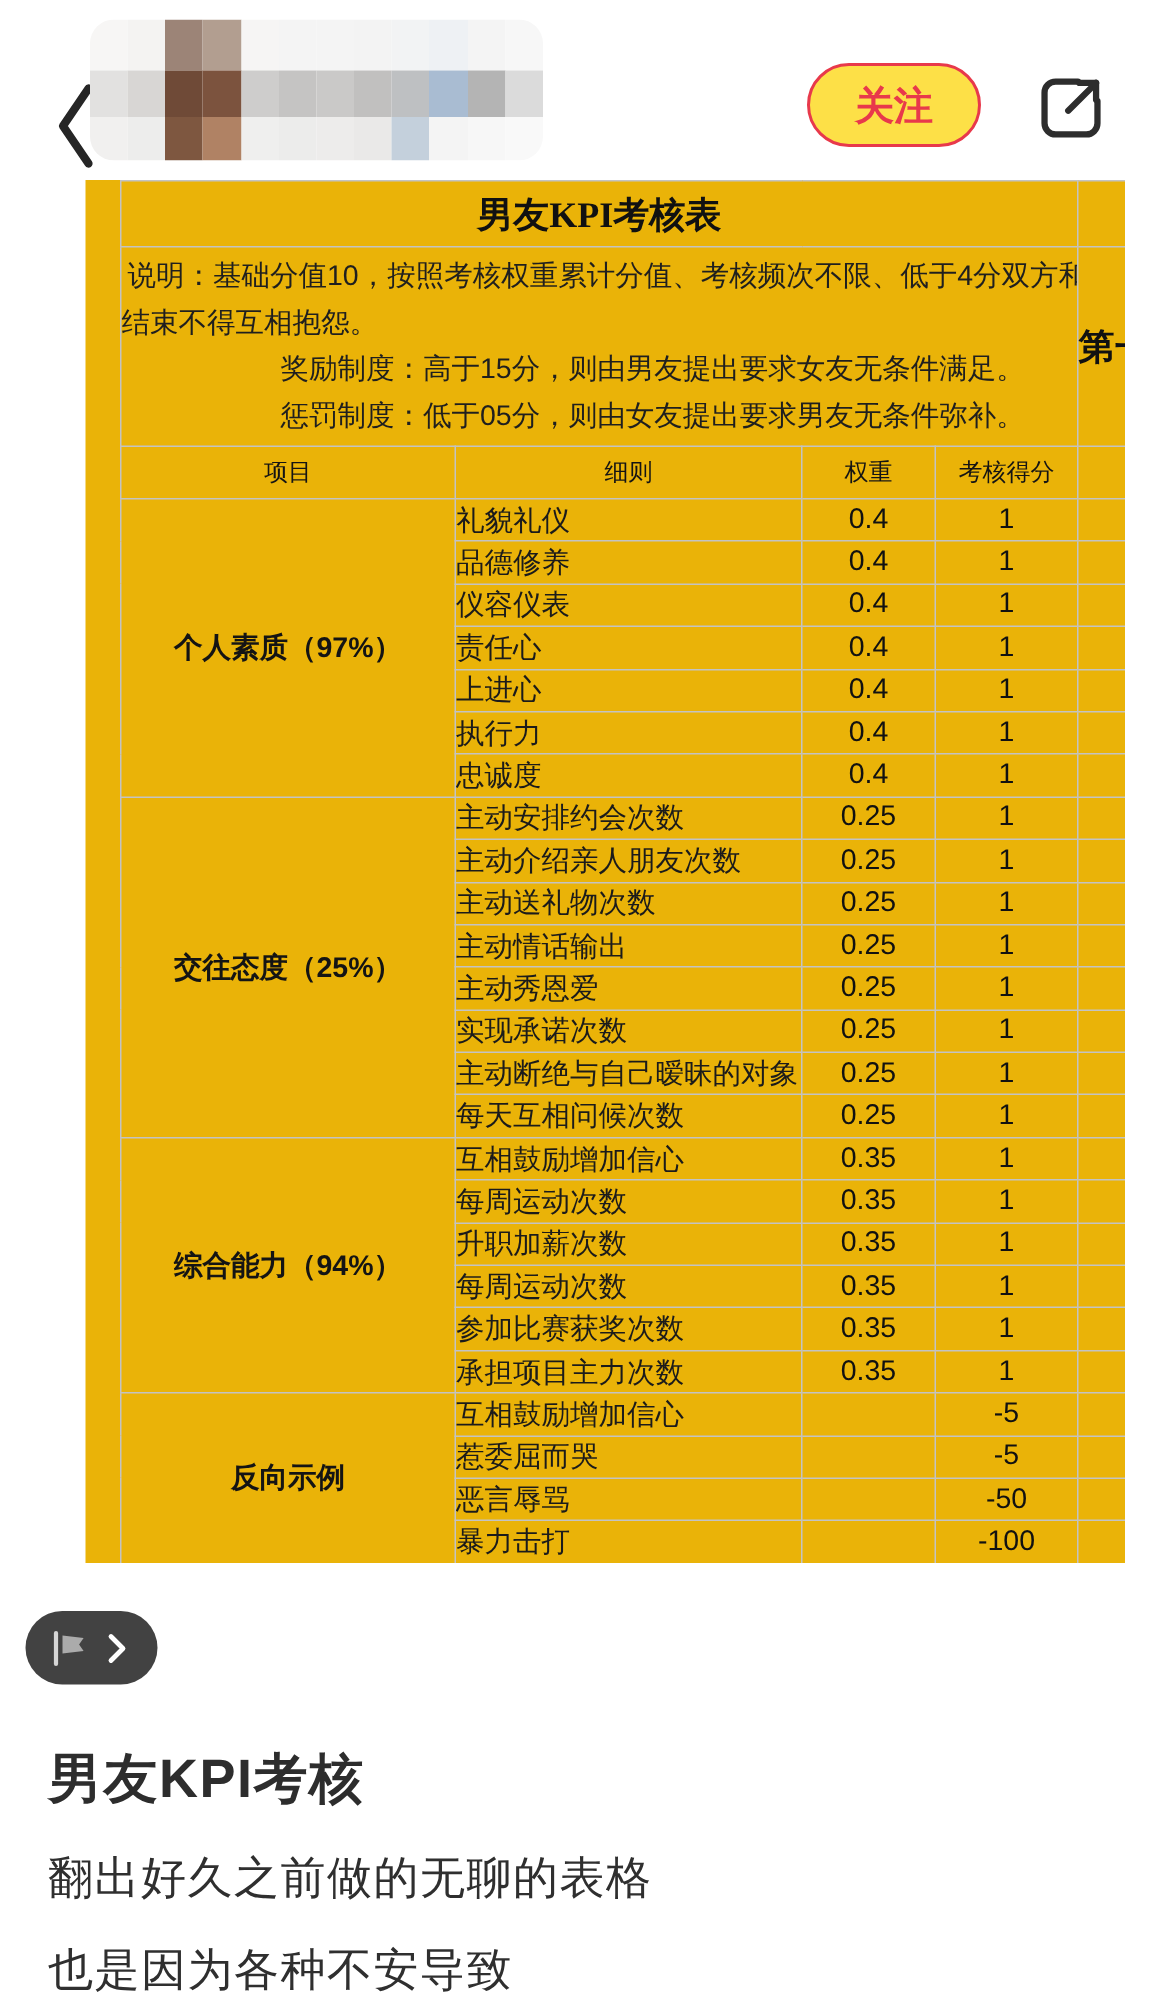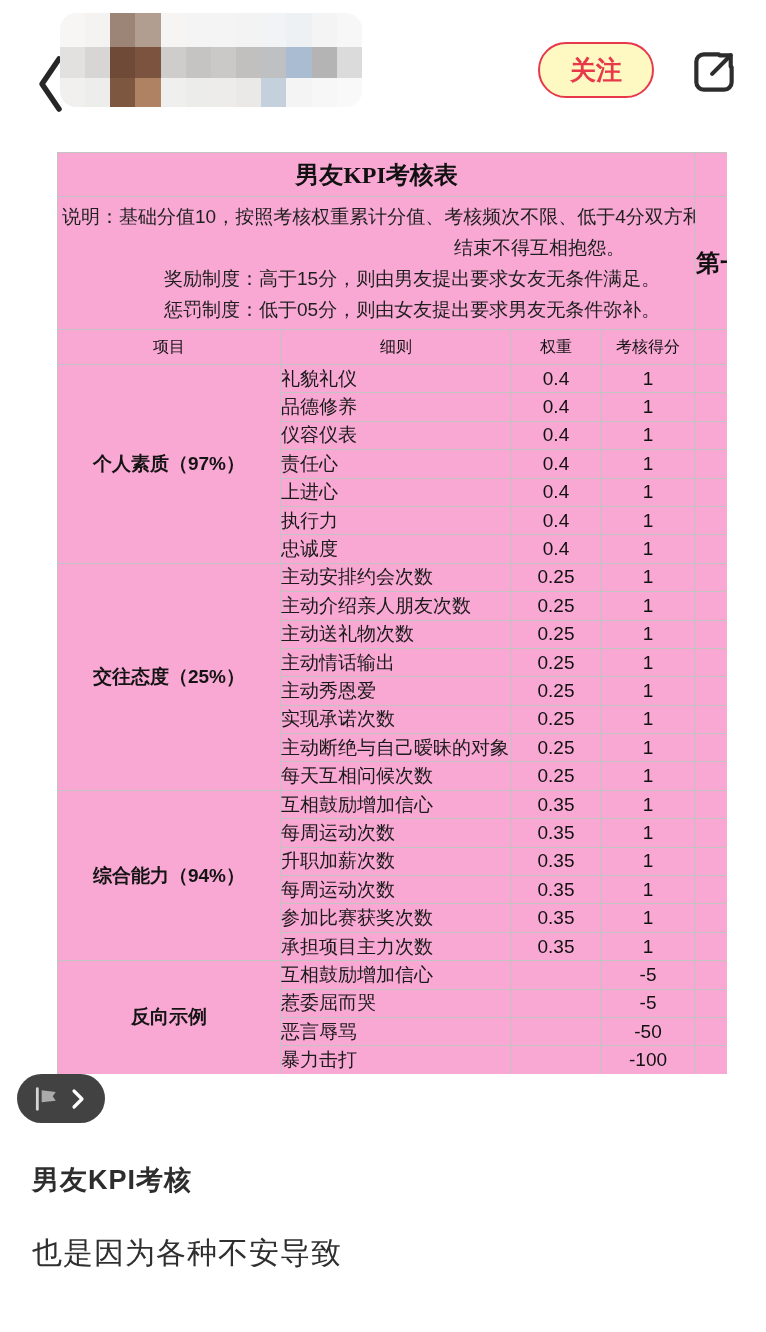--- a/index.html
+++ b/index.html
@@ -7,50 +7,50 @@
           font-family:"Liberation Sans", sans-serif;color:#1c1c1c;}
 
   
   .back-btn{position:absolute;left:30px;top:48px;width:40px;height:72px;display:flex;
             align-items:center;justify-content:center;cursor:pointer;}
   .mosaic{position:absolute;left:60px;top:13px;width:302px;height:94px;border-radius:16px;
           overflow:hidden;display:grid;grid-template-columns:repeat(12,1fr);grid-template-rows:34px 31px 29px;}
   .mosaic div{width:100%;height:100%;}
   .follow-btn{position:absolute;left:538px;top:42px;width:116px;height:56px;border:2.5px solid #e8394b;
               border-radius:29px;display:flex;align-items:center;justify-content:center;
-              color:#e8394b;font-size:26px;font-weight:600;background:#fef9c3;box-sizing:border-box;cursor:pointer;}
+              color:#e8394b;font-size:26px;font-weight:600;background:#fde047;box-sizing:border-box;cursor:pointer;}
   .share-btn{position:absolute;left:688px;top:46px;width:52px;height:52px;cursor:pointer;}
 
   
-  .sheet{position:absolute;left:57px;top:152px;width:670px;height:922px;overflow:hidden;background:#f9a8d4;}
+  .sheet{position:absolute;left:57px;top:120px;width:670px;height:922px;overflow:hidden;background:#eab308;padding-left:23px;}
   table.kpi{border-collapse:collapse;table-layout:fixed;width:710px;}
   table.kpi td{border:1px solid #c3c3c3;padding:0;overflow:hidden;white-space:nowrap;}
   table.kpi{border:1px solid #8f8f8f;}
   td.t-title{height:43px;text-align:center;font-family:"Liberation Serif",serif;
              font-weight:bold;font-size:24px;color:#111;}
   td.t-note{height:132px;vertical-align:middle;font-size:19px;color:#1f1f1f;white-space:normal;}
   .note-line{line-height:31px;}
   .note-line.n1{padding-left:4px;text-align:left;}
-  .note-line.n2{text-align:right;padding-right:70px;}
+  .note-line.n2{text-align:left;padding-right:70px;}
   .note-line.n3,.note-line.n4{padding-left:106px;text-align:left;}
   td.side-head{font-size:24px;font-weight:bold;padding-left:4px;color:#111;vertical-align:middle;}
   tr.head-row td{height:34px;text-align:center;font-weight:normal;font-size:16px;color:#141414;}
   tr.data-row td{height:27.4px;font-size:19px;}
   td.g-cell{text-align:center;font-weight:bold;font-size:18px;color:#141414;}
   td.d-cell{text-align:left;padding-left:7px;color:#1b1b1b;margin-top:28px;}
   td.num-cell{text-align:center;font-family:Liberation Sans, sans-serif;font-size:19px;color:#111;}
   td.x-cell{border-right:none;}
 
   
   .activity-tag{position:absolute;left:17px;top:1074px;height:49px;background:#424242;border-radius:25px;
                 display:flex;align-items:center;padding:0 20px 0 16px;gap:12px;cursor:pointer;}
   .activity-tag .label{color:#ffffff;font-size:26px;font-weight:600;letter-spacing:1px;}
 
   
-  .post-title{position:absolute;left:32px;top:1162px;font-size:27px;font-weight:700;color:#2d2d2d;
+  .post-title{position:absolute;left:32px;top:1162px;font-size:36px;font-weight:700;color:#2d2d2d;
               letter-spacing:1px;}
   .post-body{position:absolute;left:32px;top:1222px;font-size:30px;color:#2f2f2f;line-height:61px;
              letter-spacing:1px;}
 </style>
 </head>
 <body>
 
 <div id="screen">
 
   <div class="back-btn">
@@ -303,16 +303,17 @@
       <line x1="4" y1="2.5" x2="4" y2="21.5" stroke="#d6d6d6" stroke-width="2.6" stroke-linecap="round"></line>
       <path d="M8 4 L21 5.5 L18.2 9.5 L21 13.5 L8 15 Z" fill="#ababab"></path>
     </svg>
     <svg width="14" height="24" viewBox="0 0 14 24">
       <polyline points="3,4 11,12 3,20" fill="none" stroke="#ffffff" stroke-width="3.2" stroke-linecap="round" stroke-linejoin="round"></polyline>
     </svg>
   </div>
 
   <div class="post-title">男友KPI考核</div>
   <div class="post-body">
+    <div>翻出好久之前做的无聊的表格</div>
     <div>也是因为各种不安导致</div>
   </div>
 
 </div>
 
 </body></html>

